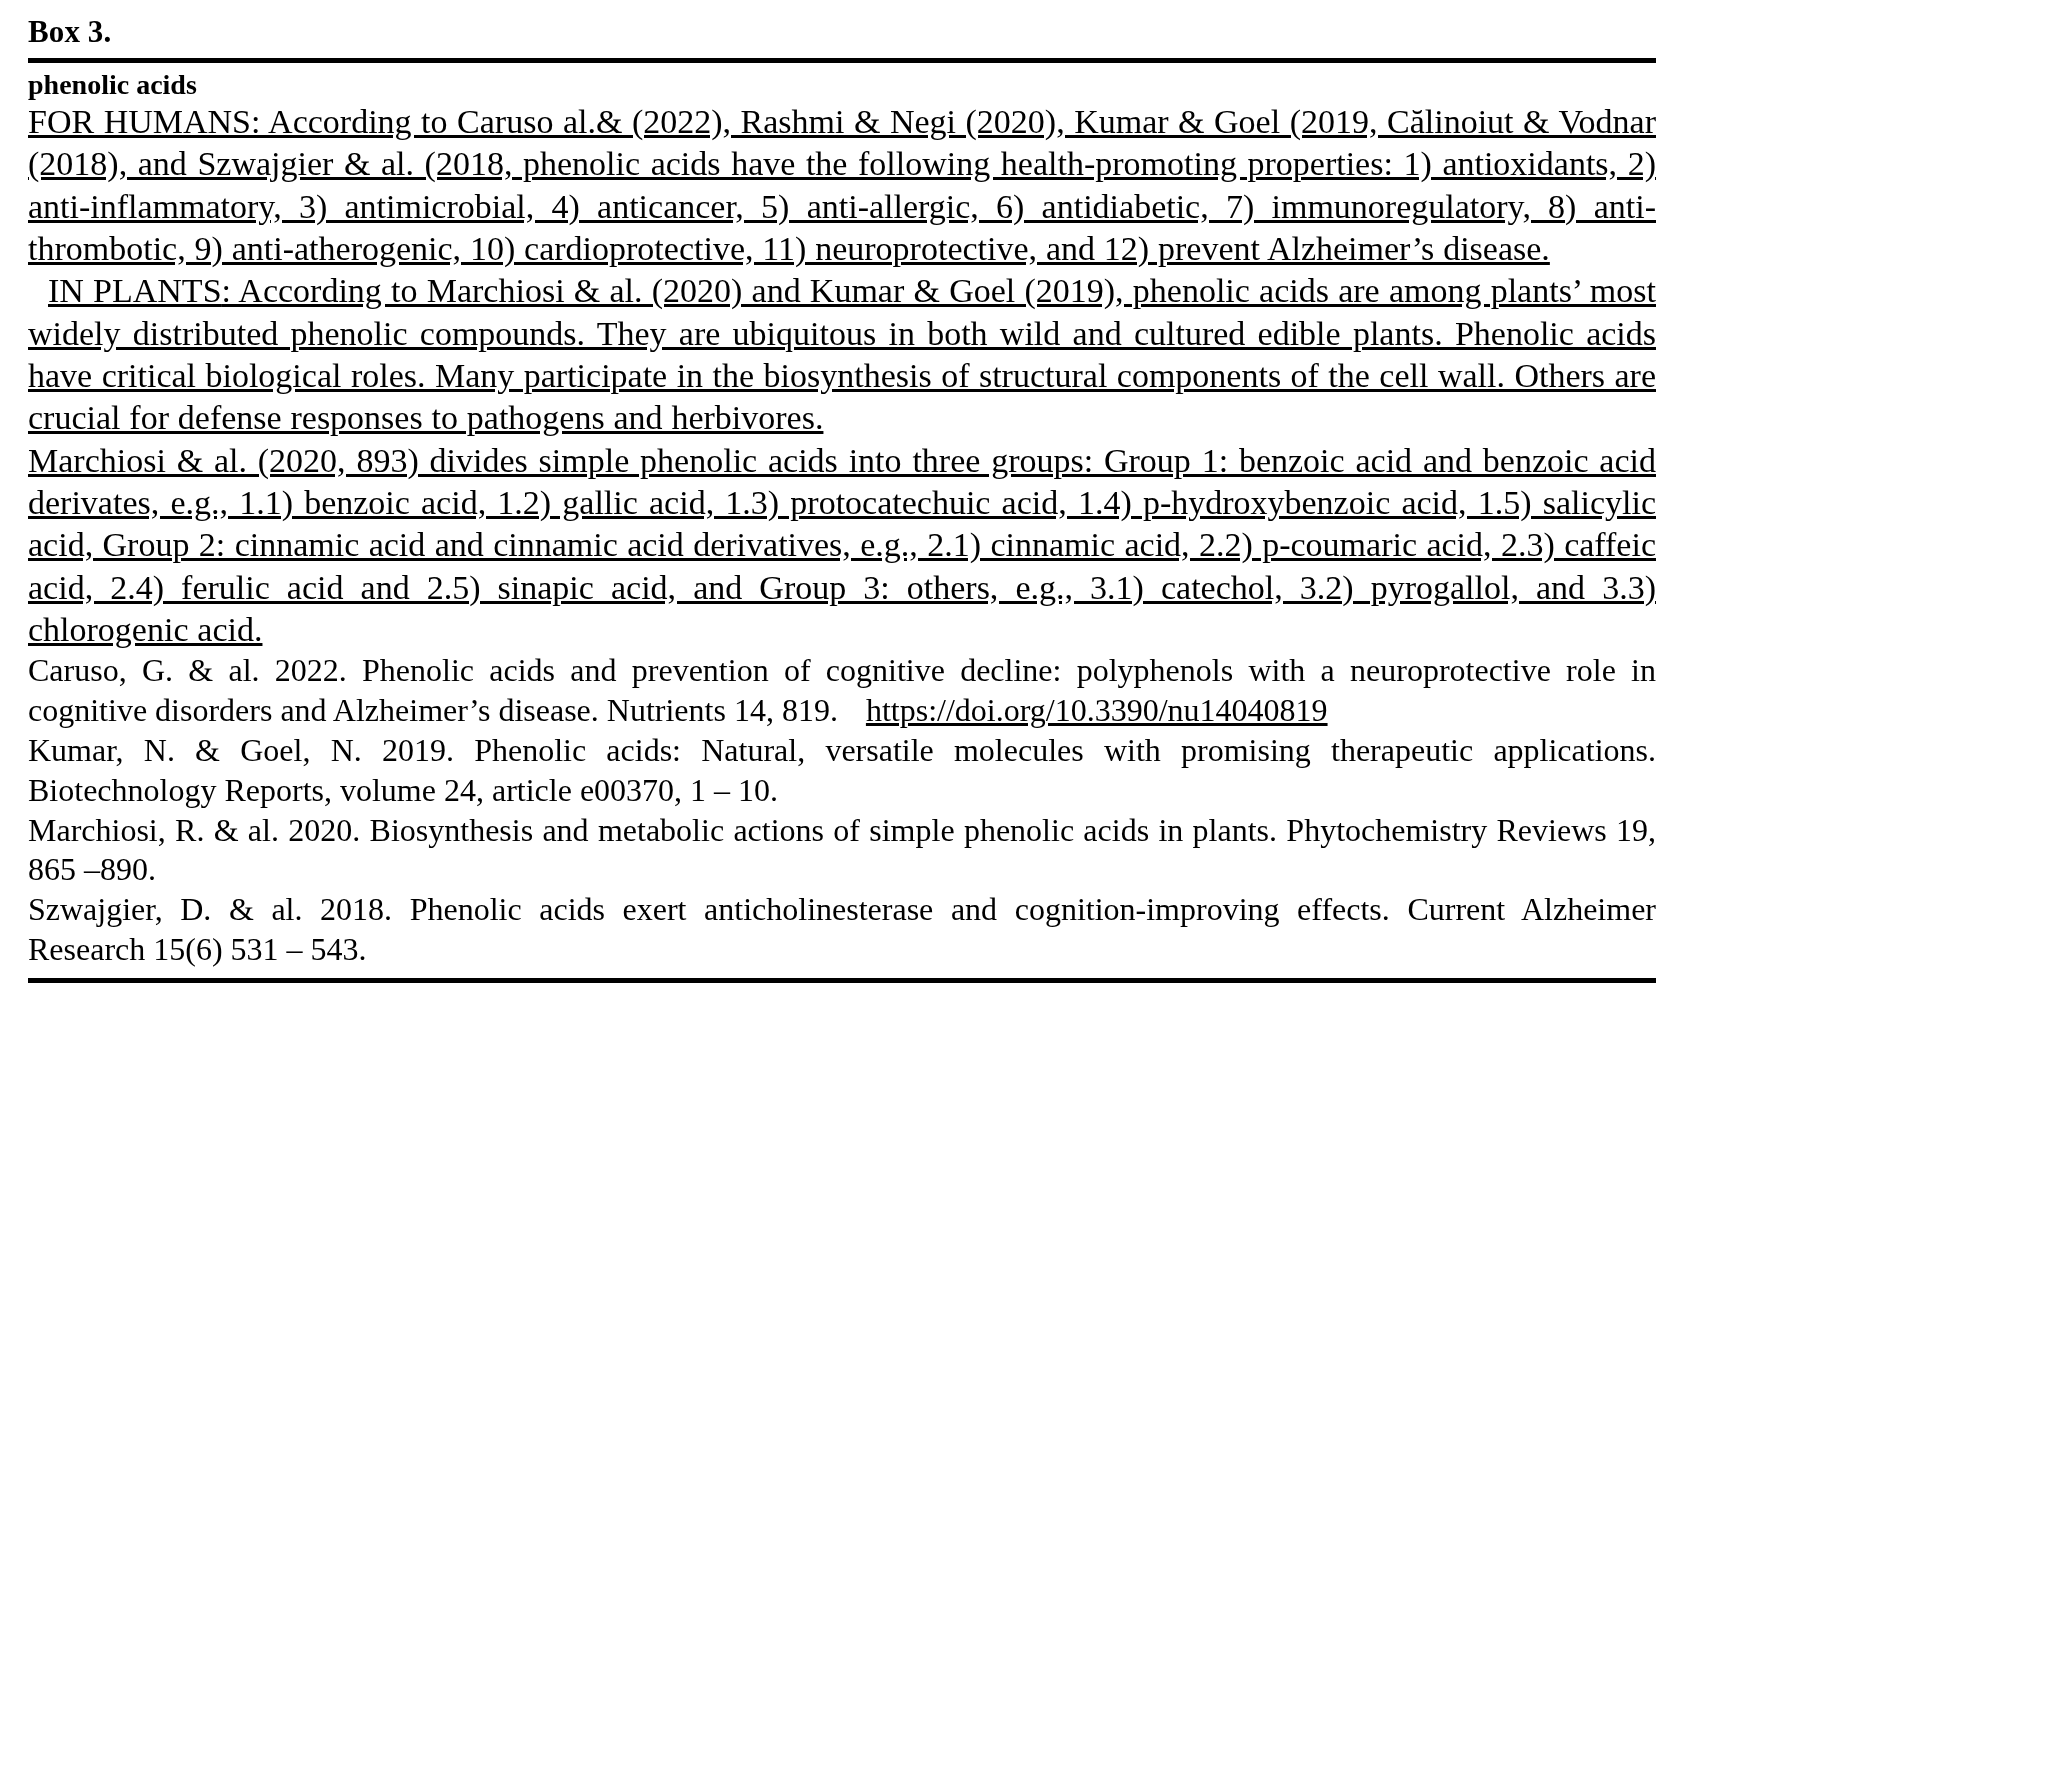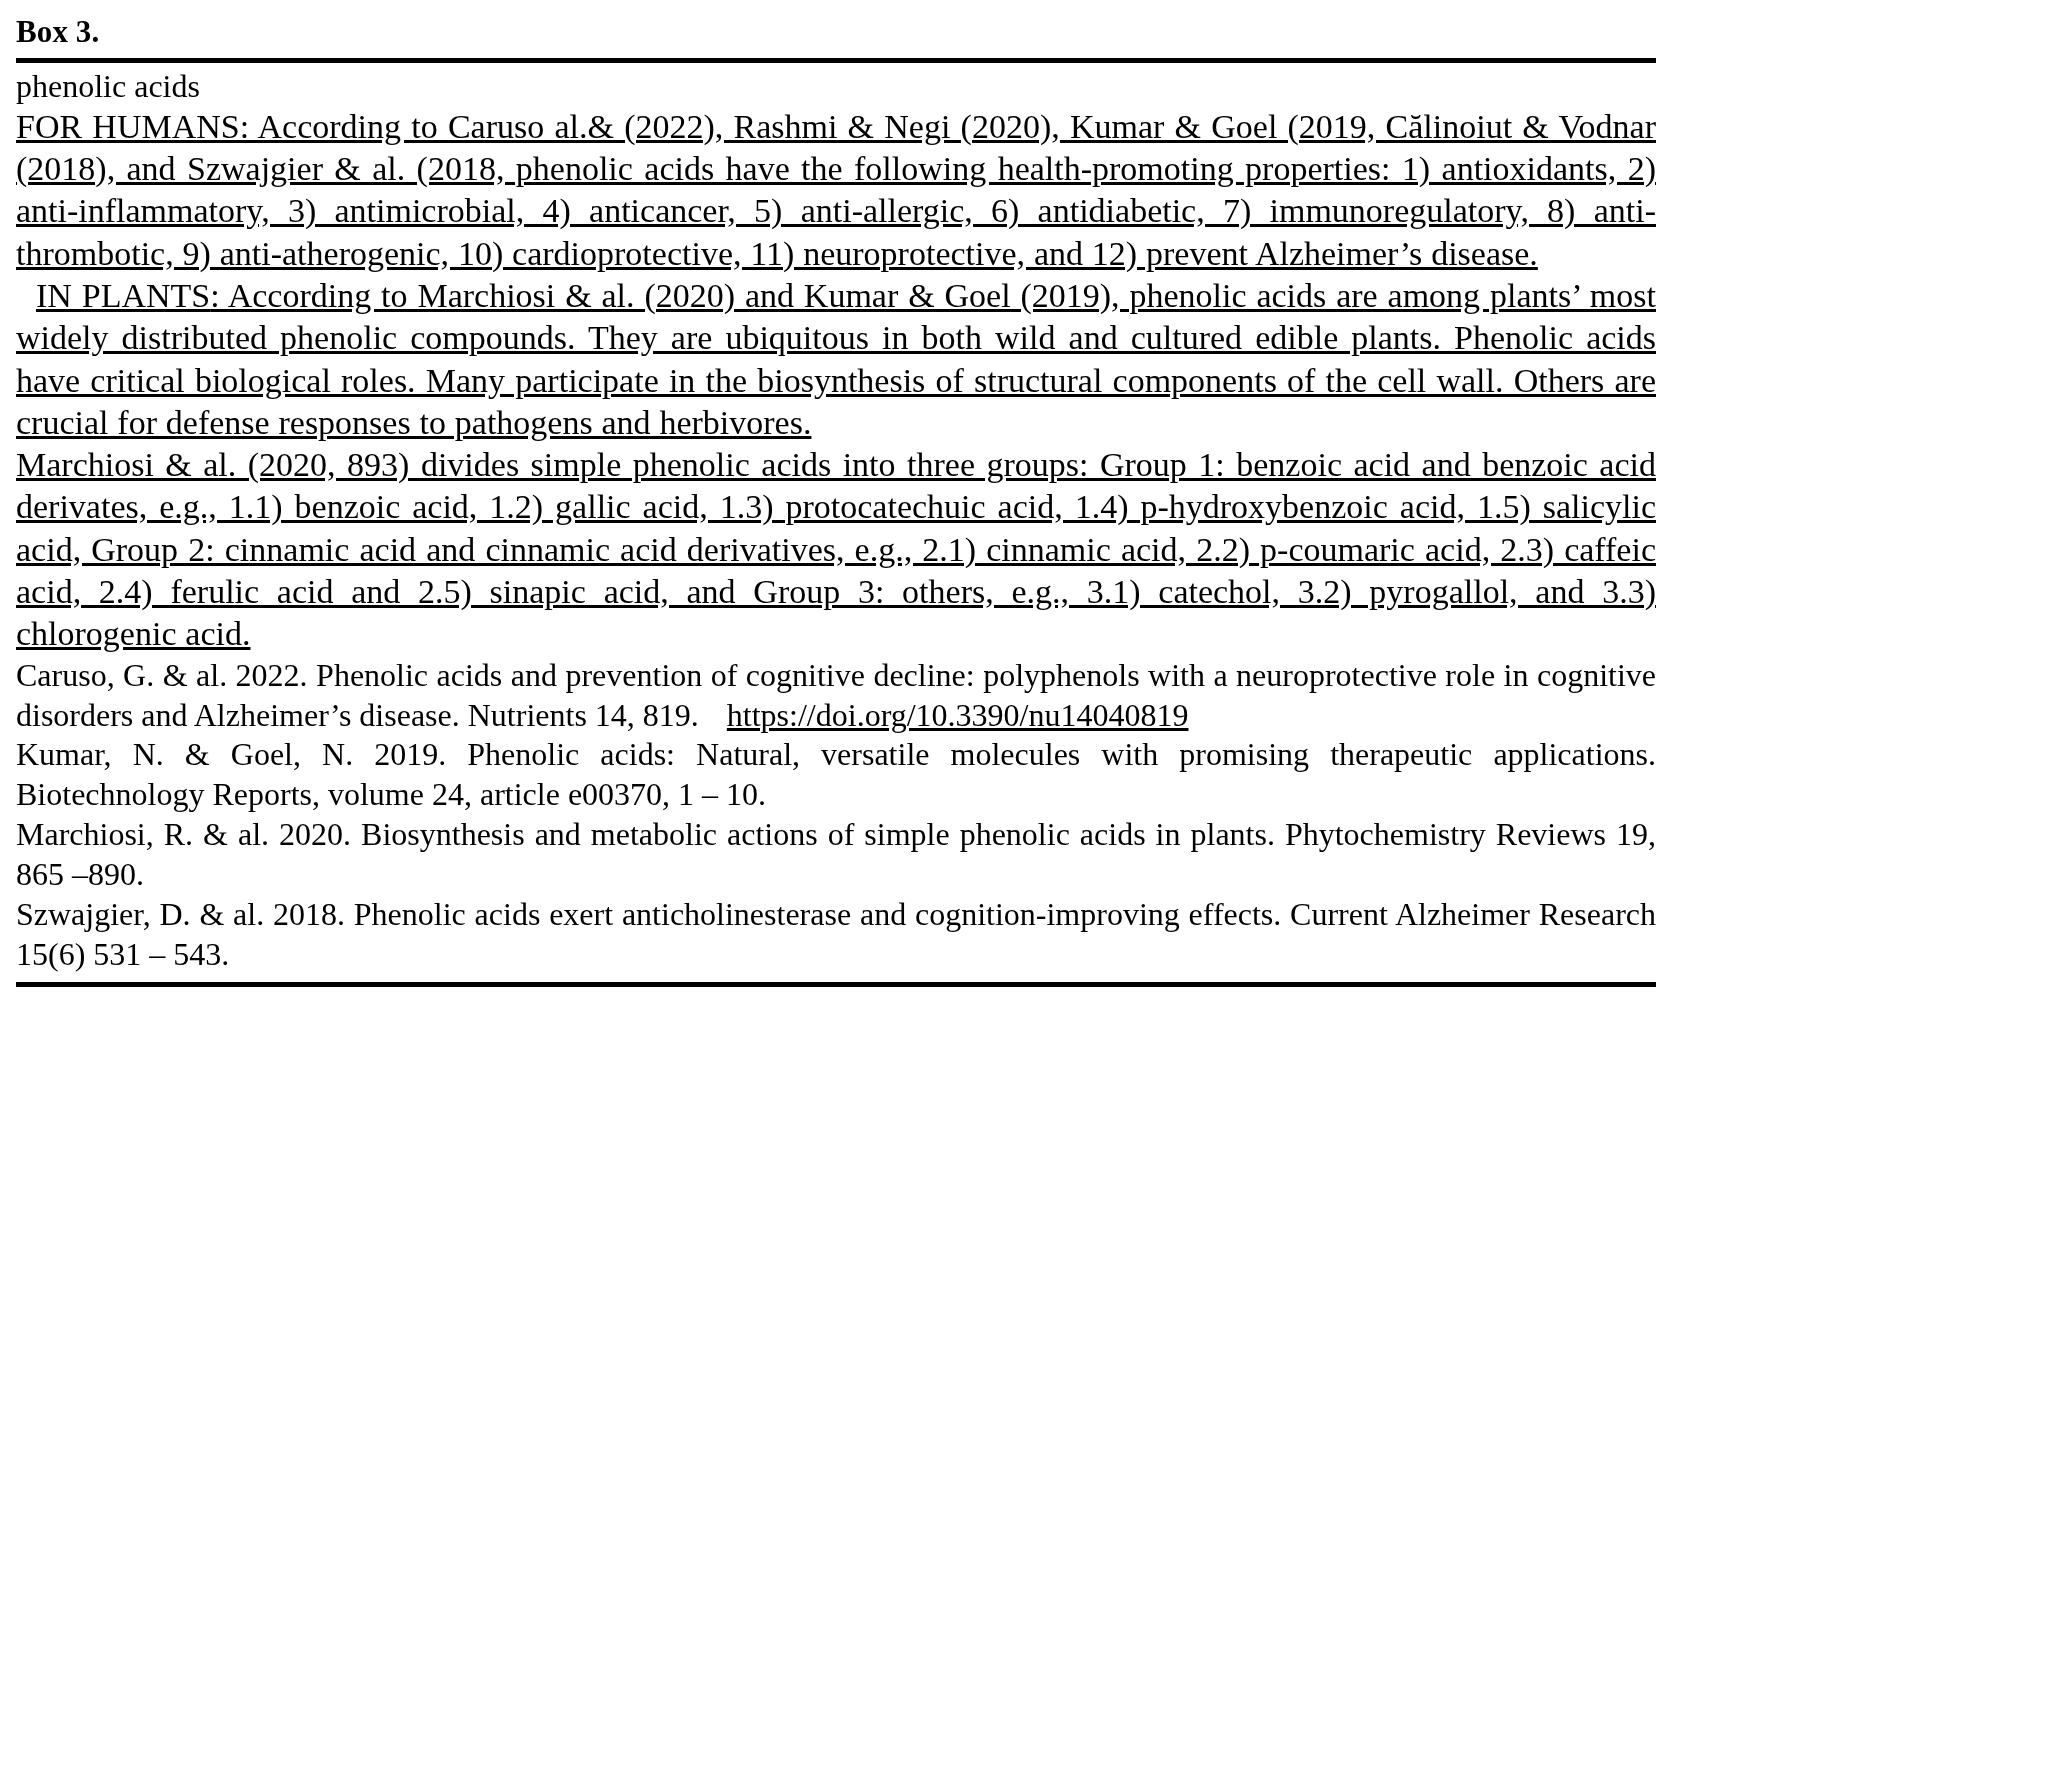--- a/index.html
+++ b/index.html
@@ -11,21 +11,21 @@
     width: 2056px;
     height: 1791px;
     font-family: "Liberation Serif", "DejaVu Serif", serif;
     color: #000000;
     overflow: hidden;
   }
   .page {
     box-sizing: border-box;
     width: 1684px;
     height: 1791px;
-    padding: 16px 28px 0 16px;
+    padding: 16px 28px 0 28px;
   }
   .box-label {
     font-size: 31px;
     font-weight: bold;
     line-height: 1.05;
     margin: 0 0 9.7px 0;
     letter-spacing: 0.1px;
   }
   .rule-top {
     border-top: 5.4px solid #000;
@@ -33,22 +33,22 @@
   }
   .rule-bottom {
     border-top: 5.4px solid #000;
     width: 100%;
     margin-top: 7.6px;
   }
   .box-body {
     padding-top: 3.2px;
   }
   .box-title {
-    font-size: 32px;
-    font-weight: normal;
+    font-size: 28px;
+    font-weight: bold;
     line-height: 1.12;
     margin: 2.2px 0 1.1px 0;
   }
   p.para {
     font-size: 34px;
     line-height: 1.245;
     margin: 0;
     text-align: justify;
     text-justify: inter-word;
     hyphens: manual;

